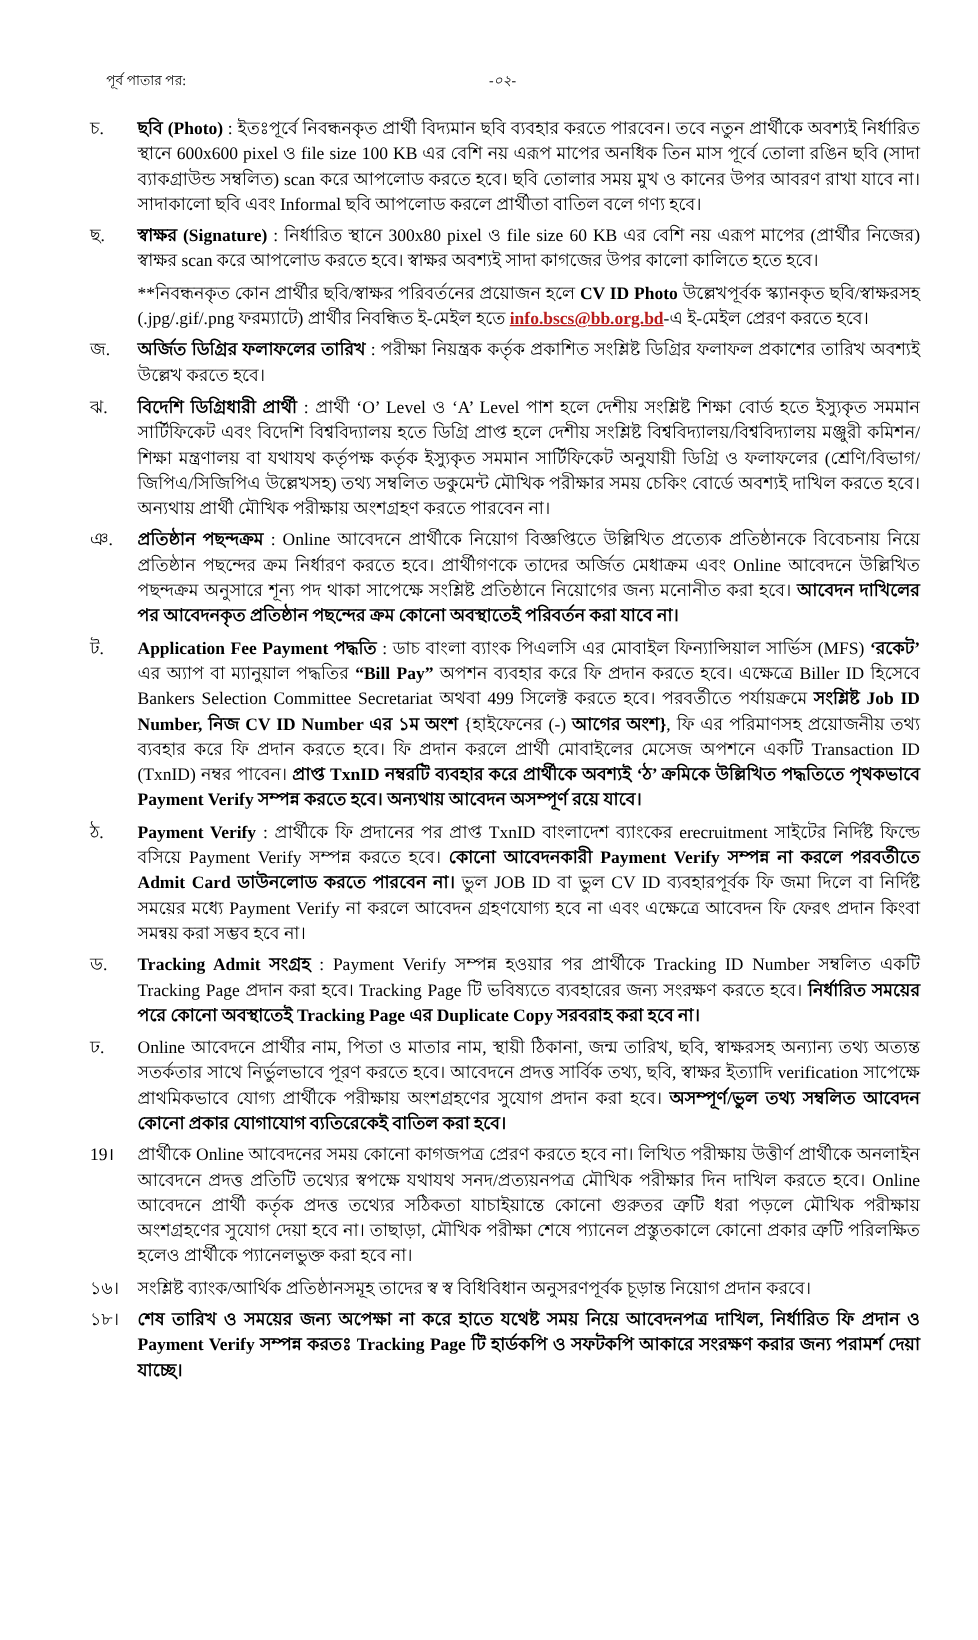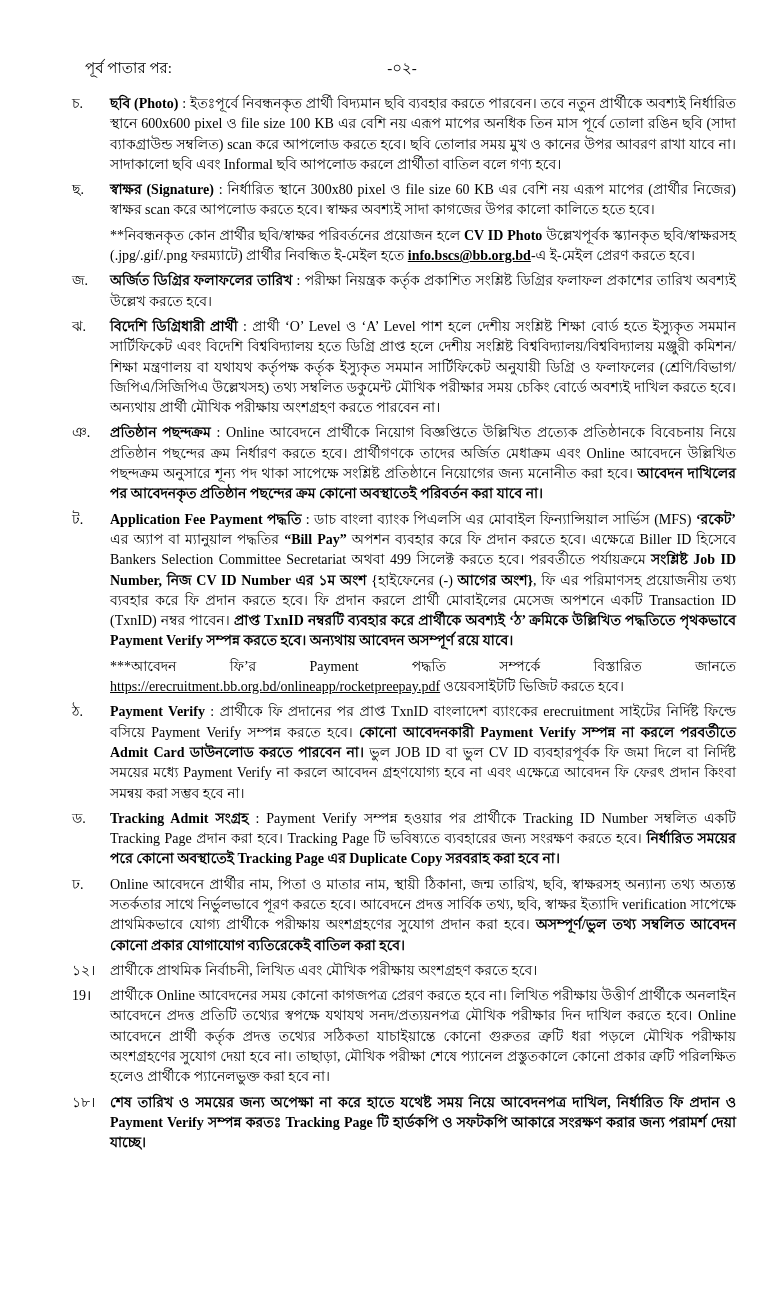--- a/index.html
+++ b/index.html
@@ -5,31 +5,31 @@
   * { margin: 0; padding: 0; box-sizing: border-box; }
   html, body { background: #ffffff; }
   body {
     width: 782px; height: 1312px;
     color: #000000;
     font-family: "Liberation Serif", "DejaVu Serif", serif;
     font-size: 14px;
     overflow: hidden;
   }
   .page { padding: 56px 46px 0 72px; }
-  .hdr { position: relative; margin-left: 13px; margin-bottom: 20px; font-size: 15px; height: 18px; }
+  .hdr { position: relative; margin-left: 13px; margin-bottom: 20px; font-size: 11px; height: 18px; }
   .hdr-left { position: absolute; left: 0; top: 0; }
-  .hdr-center { position: absolute; left: 0; right: 17px; top: 0; text-align: center; }
+  .hdr-center { position: absolute; left: 0; right: 17px; top: 0; text-align: center; font-style: italic; }
   .items { }
   .item { display: flex; margin-bottom: 5px; line-height: 1.45; }
   .item .marker { flex: 0 0 38px; width: 38px; }
   .item .content { flex: 1; text-align: justify; }
   .item.note { margin-top: 1px; }
   .b { font-weight: bold; margin-top: 20px; }
   .u { text-decoration: underline; }
-  a.lnk { color: #000000; cursor: pointer; }
+  a.lnk { color: #b91c1c; cursor: pointer; }
   a.lnk.b { font-weight: bold; }
 </style>
 </head>
 <body>
 
 <div class="page">
 
   <div class="hdr">
     <span class="hdr-left">পূর্ব পাতার পর:</span>
     <span class="hdr-center">-০২-</span>
@@ -57,43 +57,39 @@
         <span class="content"><span class="b">বিদেশি ডিগ্রিধারী প্রার্থী</span><span> : প্রার্থী ‘O’ Level ও ‘A’ Level পাশ হলে দেশীয় সংশ্লিষ্ট শিক্ষা বোর্ড হতে ইস্যুকৃত সমমান সার্টিফিকেট এবং বিদেশি বিশ্ববিদ্যালয় হতে ডিগ্রি প্রাপ্ত হলে দেশীয় সংশ্লিষ্ট বিশ্ববিদ্যালয়/বিশ্ববিদ্যালয় মঞ্জুরী কমিশন/শিক্ষা মন্ত্রণালয় বা যথাযথ কর্তৃপক্ষ কর্তৃক ইস্যুকৃত সমমান সার্টিফিকেট অনুযায়ী ডিগ্রি ও ফলাফলের (শ্রেণি/বিভাগ/জিপিএ/সিজিপিএ উল্লেখসহ) তথ্য সম্বলিত ডকুমেন্ট মৌখিক পরীক্ষার সময় চেকিং বোর্ডে অবশ্যই দাখিল করতে হবে। অন্যথায় প্রার্থী মৌখিক পরীক্ষায় অংশগ্রহণ করতে পারবেন না।</span></span>
       </div>
       <div class="item">
         <span class="marker">ঞ.</span>
         <span class="content"><span class="b">প্রতিষ্ঠান পছন্দক্রম</span><span> : Online আবেদনে প্রার্থীকে নিয়োগ বিজ্ঞপ্তিতে উল্লিখিত প্রত্যেক প্রতিষ্ঠানকে বিবেচনায় নিয়ে প্রতিষ্ঠান পছন্দের ক্রম নির্ধারণ করতে হবে। প্রার্থীগণকে তাদের অর্জিত মেধাক্রম এবং Online আবেদনে উল্লিখিত পছন্দক্রম অনুসারে শূন্য পদ থাকা সাপেক্ষে সংশ্লিষ্ট প্রতিষ্ঠানে নিয়োগের জন্য মনোনীত করা হবে। </span><span class="b">আবেদন দাখিলের পর আবেদনকৃত প্রতিষ্ঠান পছন্দের ক্রম কোনো অবস্থাতেই পরিবর্তন করা যাবে না।</span></span>
       </div>
       <div class="item">
         <span class="marker">ট.</span>
         <span class="content"><span class="b">Application Fee Payment পদ্ধতি</span><span> : ডাচ বাংলা ব্যাংক পিএলসি এর মোবাইল ফিন্যান্সিয়াল সার্ভিস (MFS) </span><span class="b">‘রকেট’</span><span> এর অ্যাপ বা ম্যানুয়াল পদ্ধতির </span><span class="b">“Bill Pay”</span><span> অপশন ব্যবহার করে ফি প্রদান করতে হবে। এক্ষেত্রে Biller ID হিসেবে Bankers Selection Committee Secretariat অথবা 499 সিলেক্ট করতে হবে। পরবর্তীতে পর্যায়ক্রমে </span><span class="b">সংশ্লিষ্ট Job ID Number,  নিজ CV ID Number এর ১ম অংশ</span><span> {হাইফেনের (-) </span><span class="b">আগের অংশ}</span><span>, ফি এর পরিমাণসহ প্রয়োজনীয় তথ্য ব্যবহার করে ফি প্রদান করতে হবে। ফি প্রদান করলে প্রার্থী মোবাইলের মেসেজ অপশনে একটি Transaction ID (TxnID) নম্বর পাবেন। </span><span class="b">প্রাপ্ত TxnID নম্বরটি ব্যবহার করে প্রার্থীকে অবশ্যই ‘ঠ’ ক্রমিকে উল্লিখিত পদ্ধতিতে পৃথকভাবে Payment Verify সম্পন্ন করতে হবে। অন্যথায় আবেদন অসম্পূর্ণ রয়ে যাবে।</span></span>
       </div>
-      <div class="item note">
-        <span class="marker"></span>
-        <span class="content"><span>***আবেদন ফি’র Payment পদ্ধতি সম্পর্কে বিস্তারিত জানতে </span><a class="lnk u" href="#">https://erecruitment.bb.org.bd/onlineapp/rocketpreepay.pdf</a><span> ওয়েবসাইটটি ভিজিট করতে হবে।</span></span>
-      </div>
       <div class="item">
         <span class="marker">ঠ.</span>
         <span class="content"><span class="b">Payment Verify</span><span> : প্রার্থীকে ফি প্রদানের পর প্রাপ্ত TxnID বাংলাদেশ ব্যাংকের erecruitment সাইটের নির্দিষ্ট ফিল্ডে বসিয়ে Payment Verify সম্পন্ন করতে হবে। </span><span class="b">কোনো আবেদনকারী Payment Verify সম্পন্ন না করলে পরবর্তীতে Admit Card ডাউনলোড করতে পারবেন না।</span><span> ভুল JOB ID বা ভুল CV ID ব্যবহারপূর্বক ফি জমা দিলে বা নির্দিষ্ট সময়ের মধ্যে Payment Verify না করলে আবেদন গ্রহণযোগ্য হবে না এবং এক্ষেত্রে আবেদন ফি ফেরৎ প্রদান কিংবা সমন্বয় করা সম্ভব হবে না।</span></span>
       </div>
       <div class="item">
         <span class="marker">ড.</span>
         <span class="content"><span class="b">Tracking Admit সংগ্রহ</span><span> : Payment Verify সম্পন্ন হওয়ার পর প্রার্থীকে Tracking ID Number সম্বলিত একটি Tracking Page প্রদান করা হবে। Tracking Page টি ভবিষ্যতে ব্যবহারের জন্য সংরক্ষণ করতে হবে। </span><span class="b">নির্ধারিত সময়ের পরে কোনো অবস্থাতেই Tracking Page এর Duplicate Copy সরবরাহ করা হবে না।</span></span>
       </div>
       <div class="item">
         <span class="marker">ঢ.</span>
         <span class="content"><span>Online আবেদনে প্রার্থীর নাম, পিতা ও মাতার নাম, স্থায়ী ঠিকানা, জন্ম তারিখ, ছবি, স্বাক্ষরসহ অন্যান্য তথ্য অত্যন্ত সতর্কতার সাথে নির্ভুলভাবে পূরণ করতে হবে। আবেদনে প্রদত্ত সার্বিক তথ্য, ছবি, স্বাক্ষর ইত্যাদি verification সাপেক্ষে প্রাথমিকভাবে যোগ্য প্রার্থীকে পরীক্ষায় অংশগ্রহণের সুযোগ প্রদান করা হবে। </span><span class="b">অসম্পূর্ণ/ভুল তথ্য সম্বলিত আবেদন কোনো প্রকার যোগাযোগ ব্যতিরেকেই বাতিল করা হবে।</span></span>
       </div>
       <div class="item">
-        <span class="marker">১২।</span>
-        <span class="content"><span>প্রার্থীকে প্রাথমিক নির্বাচনী, লিখিত এবং মৌখিক পরীক্ষায় অংশগ্রহণ করতে হবে।</span></span>
+        <span class="marker">19।</span>
+        <span class="content"><span>প্রার্থীকে Online আবেদনের সময় কোনো কাগজপত্র প্রেরণ করতে হবে না। লিখিত পরীক্ষায় উত্তীর্ণ প্রার্থীকে অনলাইন আবেদনে প্রদত্ত প্রতিটি তথ্যের স্বপক্ষে যথাযথ সনদ/প্রত্যয়নপত্র মৌখিক পরীক্ষার দিন দাখিল করতে হবে। Online আবেদনে প্রার্থী কর্তৃক প্রদত্ত তথ্যের সঠিকতা যাচাইয়ান্তে কোনো গুরুতর ত্রুটি ধরা পড়লে মৌখিক পরীক্ষায় অংশগ্রহণের সুযোগ দেয়া হবে না। তাছাড়া, মৌখিক পরীক্ষা শেষে প্যানেল প্রস্তুতকালে কোনো প্রকার ত্রুটি পরিলক্ষিত হলেও প্রার্থীকে প্যানেলভুক্ত করা হবে না।</span></span>
       </div>
       <div class="item">
-        <span class="marker">19।</span>
-        <span class="content"><span>প্রার্থীকে Online আবেদনের সময় কোনো কাগজপত্র প্রেরণ করতে হবে না। লিখিত পরীক্ষায় উত্তীর্ণ প্রার্থীকে অনলাইন আবেদনে প্রদত্ত প্রতিটি তথ্যের স্বপক্ষে যথাযথ সনদ/প্রত্যয়নপত্র মৌখিক পরীক্ষার দিন দাখিল করতে হবে। Online আবেদনে প্রার্থী কর্তৃক প্রদত্ত তথ্যের সঠিকতা যাচাইয়ান্তে কোনো গুরুতর ত্রুটি ধরা পড়লে মৌখিক পরীক্ষায় অংশগ্রহণের সুযোগ দেয়া হবে না। তাছাড়া, মৌখিক পরীক্ষা শেষে প্যানেল প্রস্তুতকালে কোনো প্রকার ত্রুটি পরিলক্ষিত হলেও প্রার্থীকে প্যানেলভুক্ত করা হবে না।</span></span>
+        <span class="marker">১৬।</span>
+        <span class="content"><span>সংশ্লিষ্ট ব্যাংক/আর্থিক প্রতিষ্ঠানসমূহ তাদের স্ব স্ব বিধিবিধান অনুসরণপূর্বক চূড়ান্ত নিয়োগ প্রদান করবে।</span></span>
       </div>
       <div class="item">
         <span class="marker">১৮।</span>
         <span class="content"><span class="b">শেষ তারিখ ও সময়ের জন্য অপেক্ষা না করে হাতে যথেষ্ট সময় নিয়ে আবেদনপত্র দাখিল, নির্ধারিত ফি প্রদান ও Payment Verify সম্পন্ন করতঃ Tracking Page টি হার্ডকপি ও সফটকপি আকারে সংরক্ষণ করার জন্য পরামর্শ দেয়া যাচ্ছে।</span></span>
       </div>
     </div>
 
 </div>
 
 </body></html>

